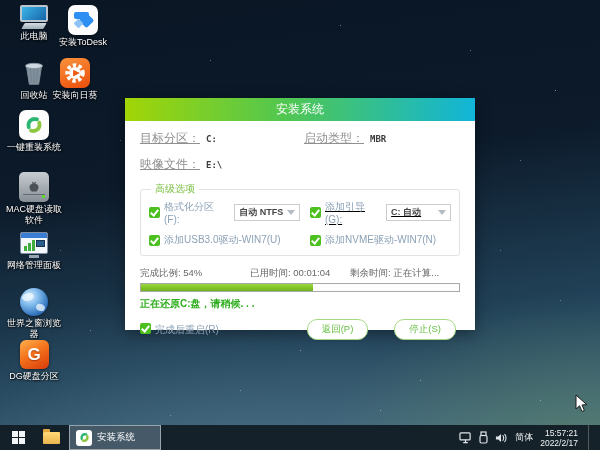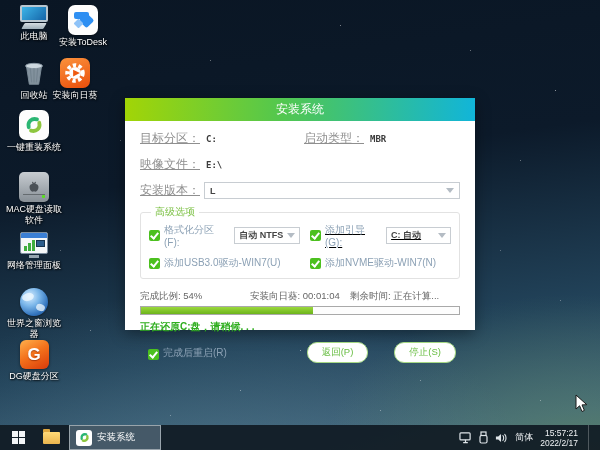--- a/index.html
+++ b/index.html
@@ -84,21 +84,21 @@
   .cb-label { color:#8ca1b5; font-size:10px; margin-left:4px; }
   .combo-sm { height:17px; border:1px solid #c8cdd2; display:flex; align-items:center; padding:0 4px; margin-left:5px;
     color:#444; font-size:9px; font-weight:bold; width:66px; cursor:pointer; }
   .combo-sm .grow { flex:1; }
   .prog-labels { display:flex; margin-top:11px; color:#666; font-size:9.5px; }
   .prog-labels .p1 { width:110px; } .prog-labels .p2 { width:100px; } .prog-labels .p3 { flex:1; }
   .progressbar { margin-top:3px; height:9px; border:1px solid #a9a9a9; background:#fdfdfd; }
   .progress-fill { height:100%; background:linear-gradient(#9ad83c,#6db41c); width:0; }
   .status { margin-top:5px; color:#2fae1f; font-weight:bold; font-size:10px; }
   .dfooter { display:flex; align-items:center; justify-content:space-between; margin-top:8px; }
-  .restart { display:flex; align-items:flex-end;margin-left:8px; }
+  .restart { display:flex; align-items:flex-start; }
   .btns { display:flex; gap:26px; margin-right:4px;align-items:center; }
   .pill-btn { border:1px solid #a6d884; border-radius:10px; background:#fff; color:#67bd41; font-size:9.5px;
     padding:3px 14px; cursor:pointer; font-family:"Liberation Sans",sans-serif; }
 
   
   .taskbar { position:absolute; left:0; bottom:0; width:600px; height:25px; background:rgba(16,26,35,.92);
     display:flex; align-items:stretch; color:#e8edf0; }
   .start-button { width:36px; display:flex; align-items:center; justify-content:center; cursor:pointer; }
   .win-logo { display:grid; grid-template-columns:6px 6px; grid-template-rows:6px 6px; gap:1px; }
   .win-logo i { background:#f2f5f7; display:block; }
@@ -220,27 +220,20 @@
       <div class="frow">
         <span class="flabel">目标分区：</span>
         <span class="fvalue" style="width:50px;">C:</span>
         <span class="flabel boot-gap">启动类型：</span>
         <span class="fvalue">MBR</span>
       </div>
       <div class="frow">
         <span class="flabel">映像文件：</span>
         <span class="fvalue">E:\</span>
       </div>
-      <div class="frow" style="margin-bottom:6px;">
-        <span class="flabel">安装版本：</span>
-        <div class="combobox">
-          <span class="grow">L</span>
-          <span class="combo-arrow"></span>
-        </div>
-      </div>
 
       <fieldset class="advgroup">
         <legend>高级选项</legend>
         <div class="adv-row" style="margin-top:1px;">
           <div class="adv-cell">
             <span class="checkbox"></span>
             <span class="cb-label">格式化分区(F):</span>
             <div class="combo-sm">
               <span class="grow">自动 NTFS</span>
               <span class="combo-arrow"></span>
@@ -262,21 +255,21 @@
           </div>
           <div class="adv-cell" style="padding-left:10px;">
             <span class="checkbox"></span>
             <span class="cb-label">添加NVME驱动-WIN7(N)</span>
           </div>
         </div>
       </fieldset>
 
       <div class="prog-labels">
         <span class="p1">完成比例: 54%</span>
-        <span class="p2">安装向日葵: 00:01:04</span>
+        <span class="p2">已用时间: 00:01:04</span>
         <span class="p3">剩余时间: 正在计算...</span>
       </div>
       <div class="progressbar">
         <div class="progress-fill" style="width: 54%;"></div>
       </div>
       <div class="status">正在还原C:盘，请稍候. . .</div>
 
       <div class="dfooter">
         <div class="restart">
           <span class="checkbox"></span>

